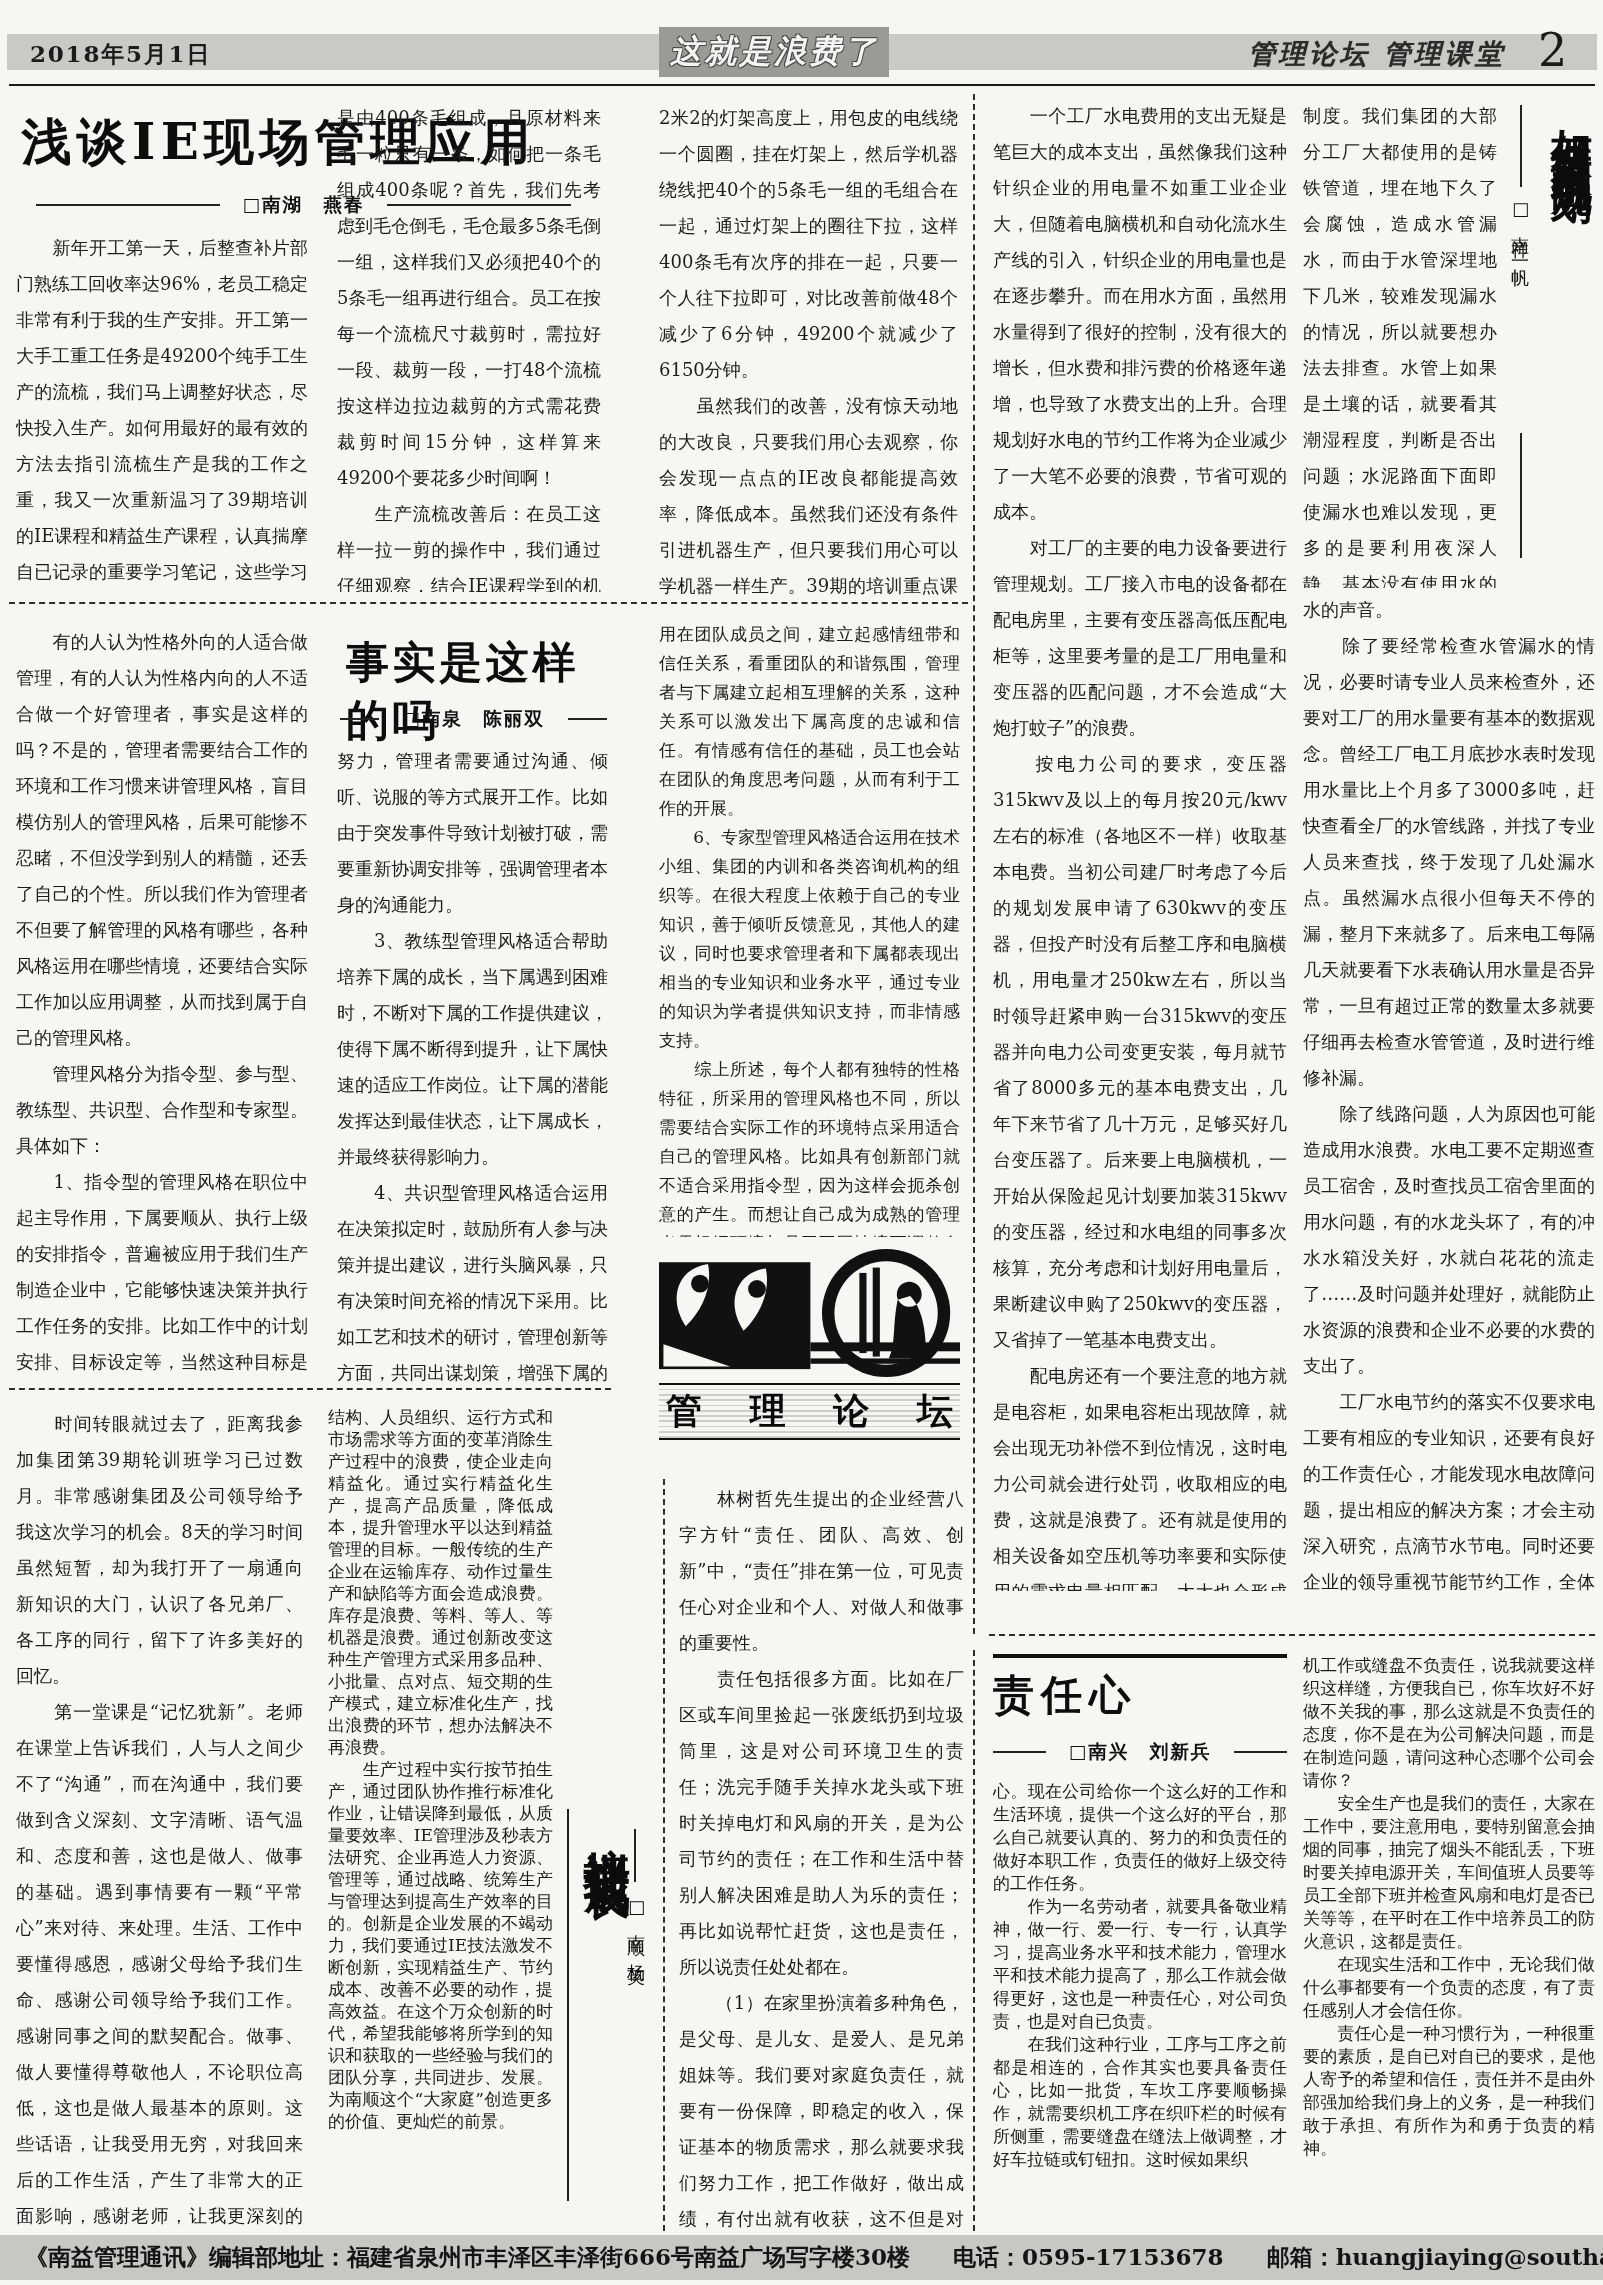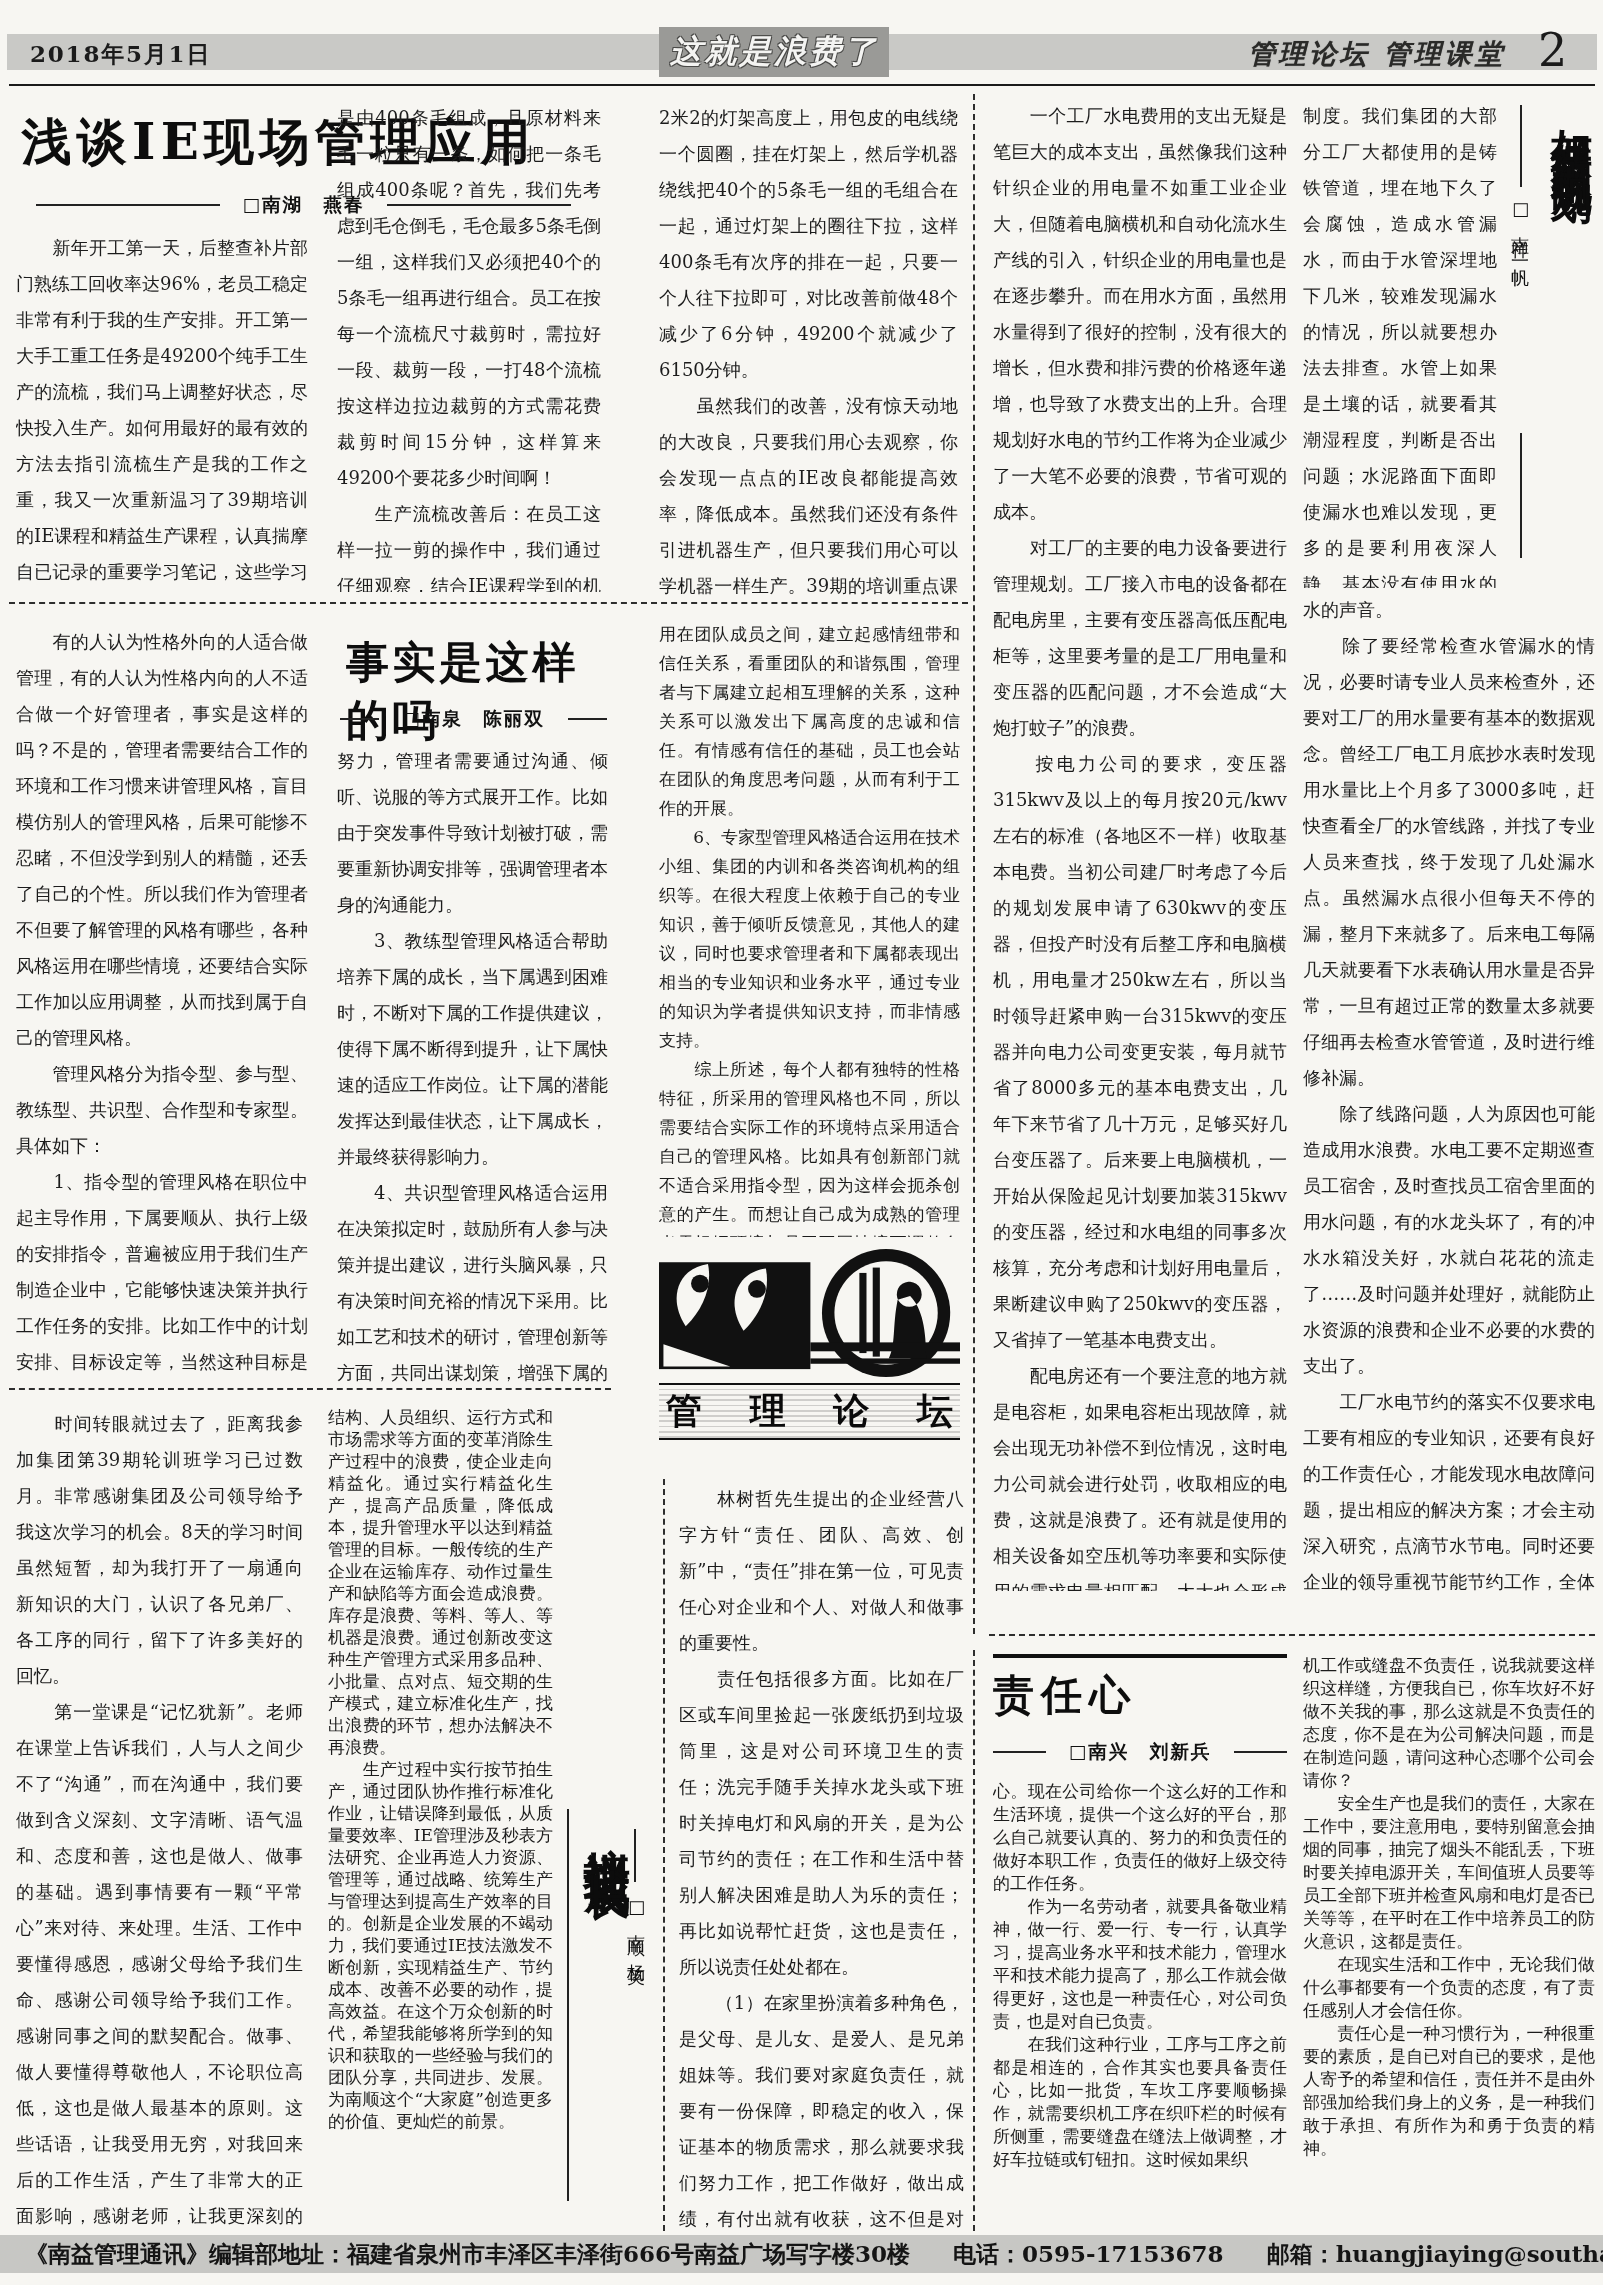--- a/index.html
+++ b/index.html
@@ -42,21 +42,21 @@
   .vbyline{font-size:18px;letter-spacing:3.6px;color:#111;}
   .vrule{width:1.8px;background:#222;}
 
   
   .forum-art{background:#f7f6f2;}
   .forum-label{display:flex;justify-content:space-between;
     font-weight:bold;font-size:36px;color:#0a0a0a;
     border-top:2.7px solid #111;border-bottom:2.7px solid #111;padding:1.8px 7.1px;
     background:repeating-linear-gradient(180deg,#f7f6f2 0 3.6px,#cfcecb 3.6px 5.3px);}
   
-  .footer-bar{left:0;top:2235px;width:1604px;height:38px;background:#c7c7c4;
+  .footer-bar{left:0;top:2235px;width:1604px;height:45px;background:#c7c7c4;
     display:flex;align-items:center;gap:43px;padding-left:25px;box-sizing:border-box;}
   .footer-bar span{font-size:23px;font-weight:bold;color:#141414;white-space:nowrap;}
 </style>
 </head>
 <body>
 
 <div class="abs header-bar"></div>
 <div class="abs date">2018年5月1日</div>
 <div class="abs masthead">
   <span>这就是浪费了</span>

